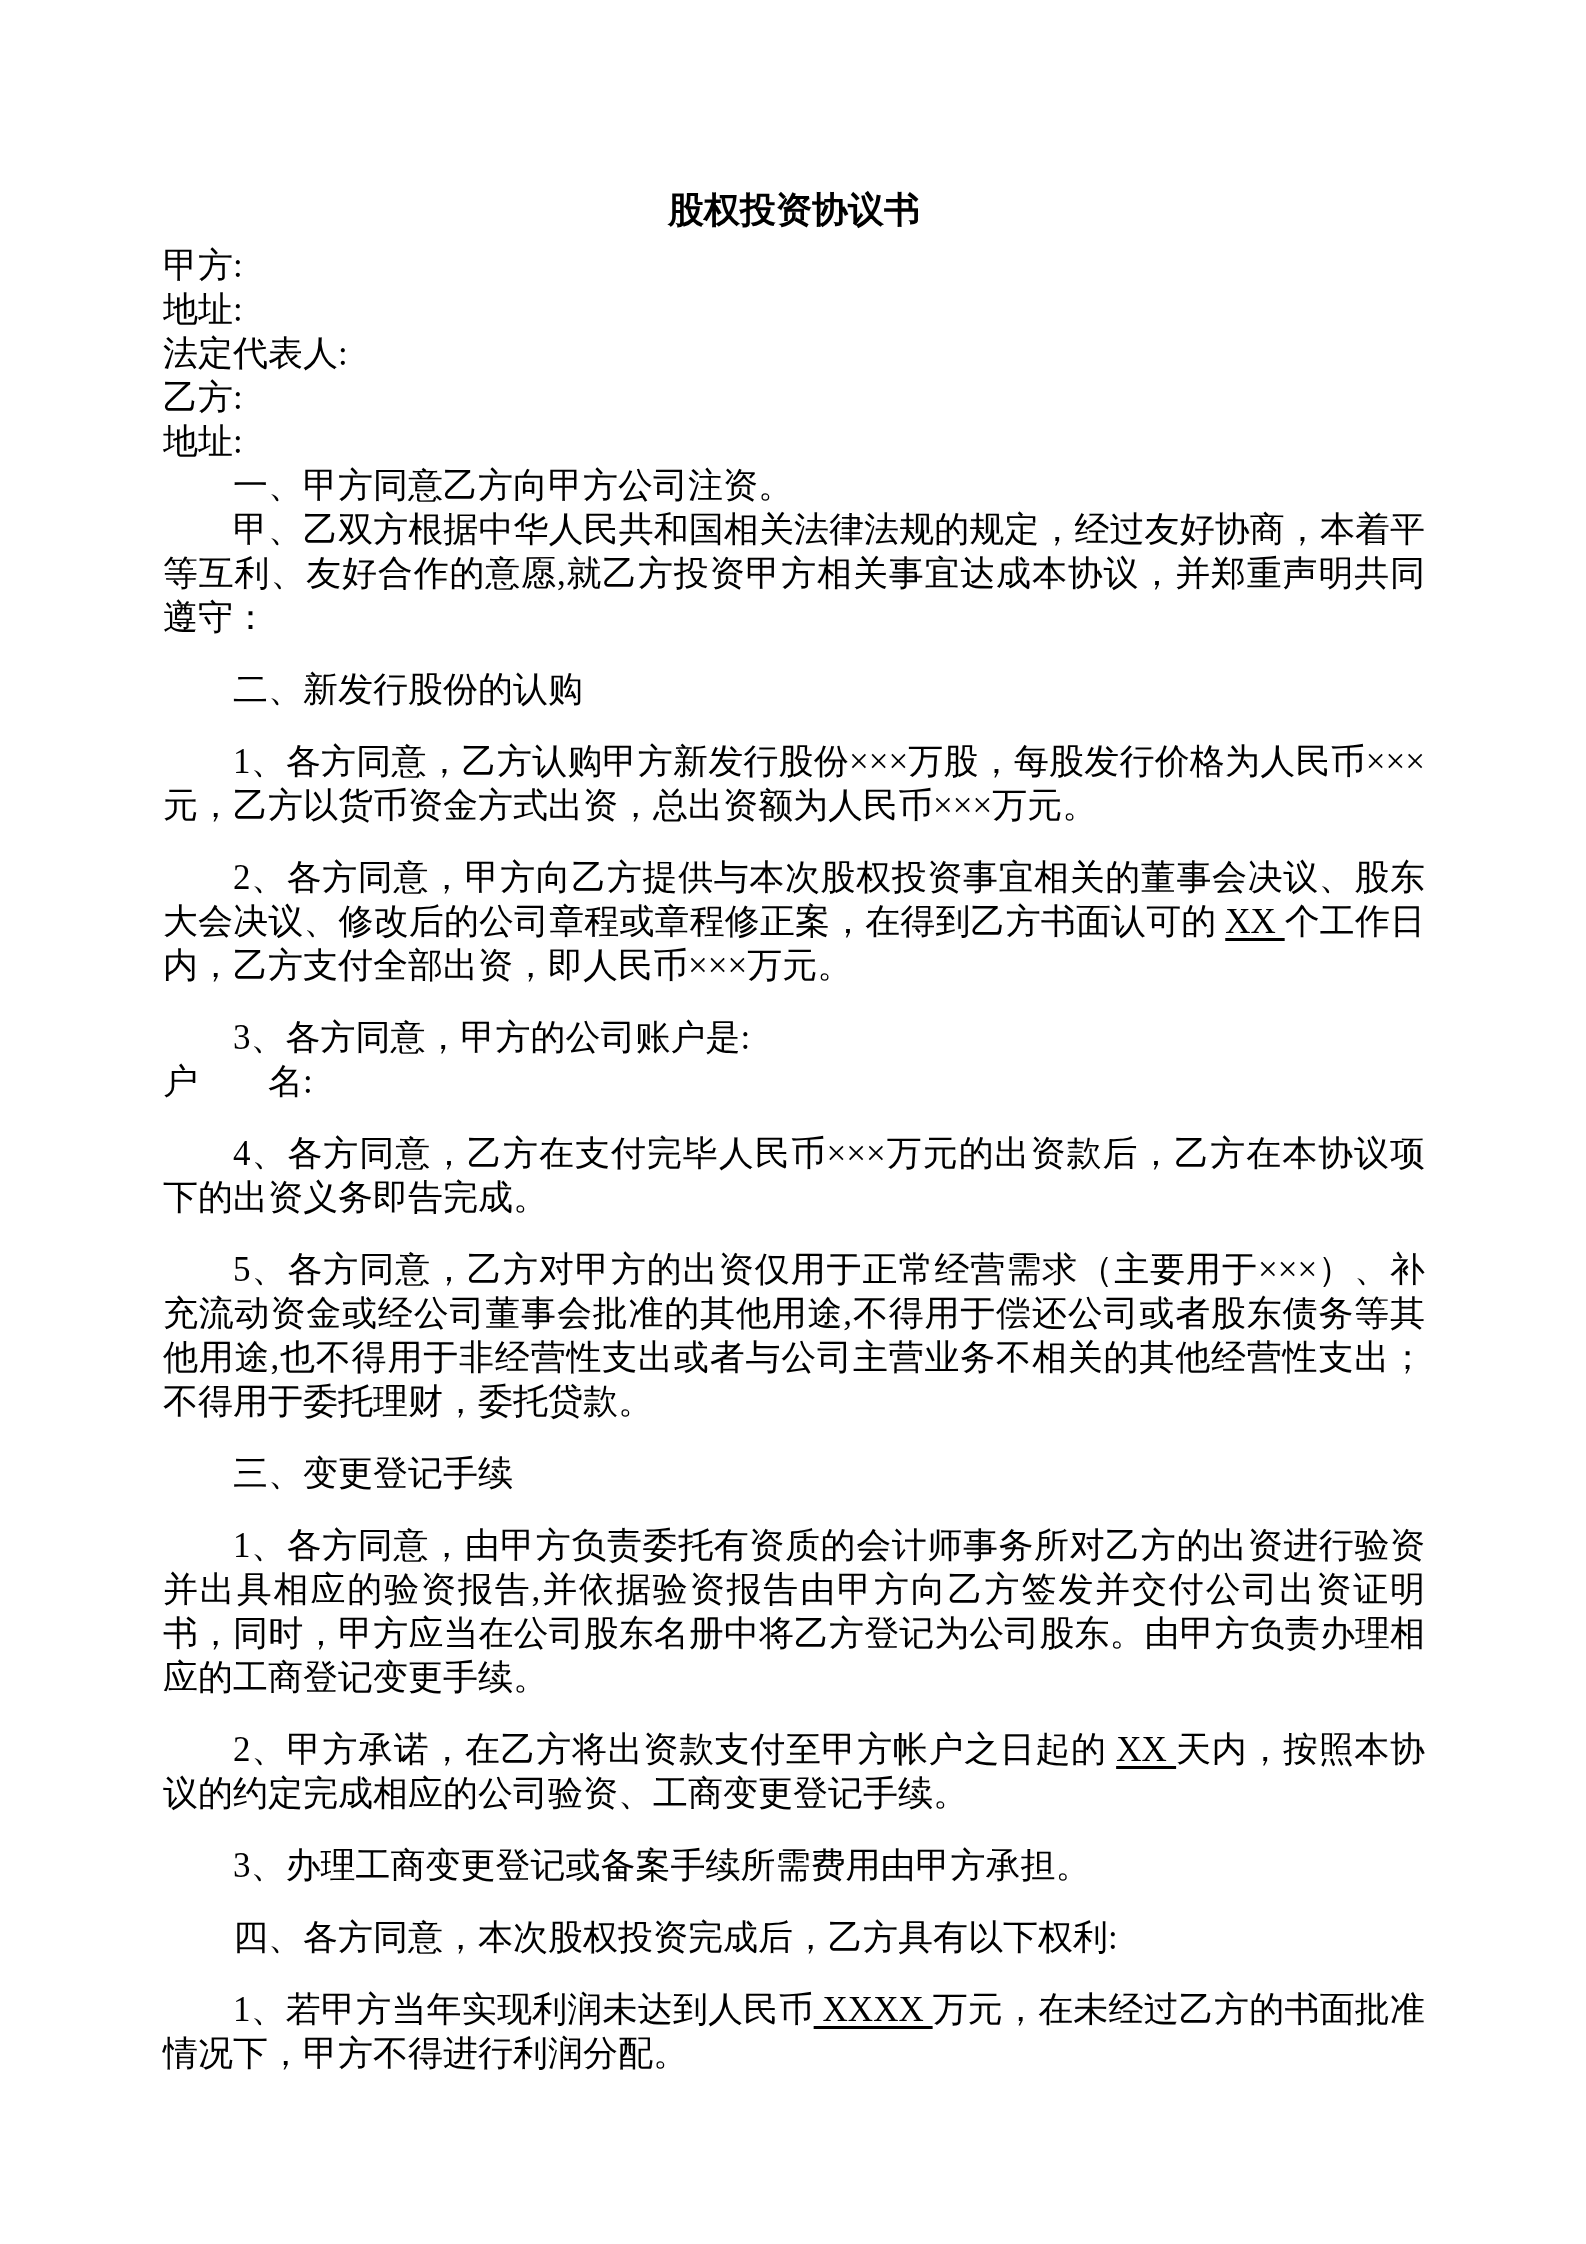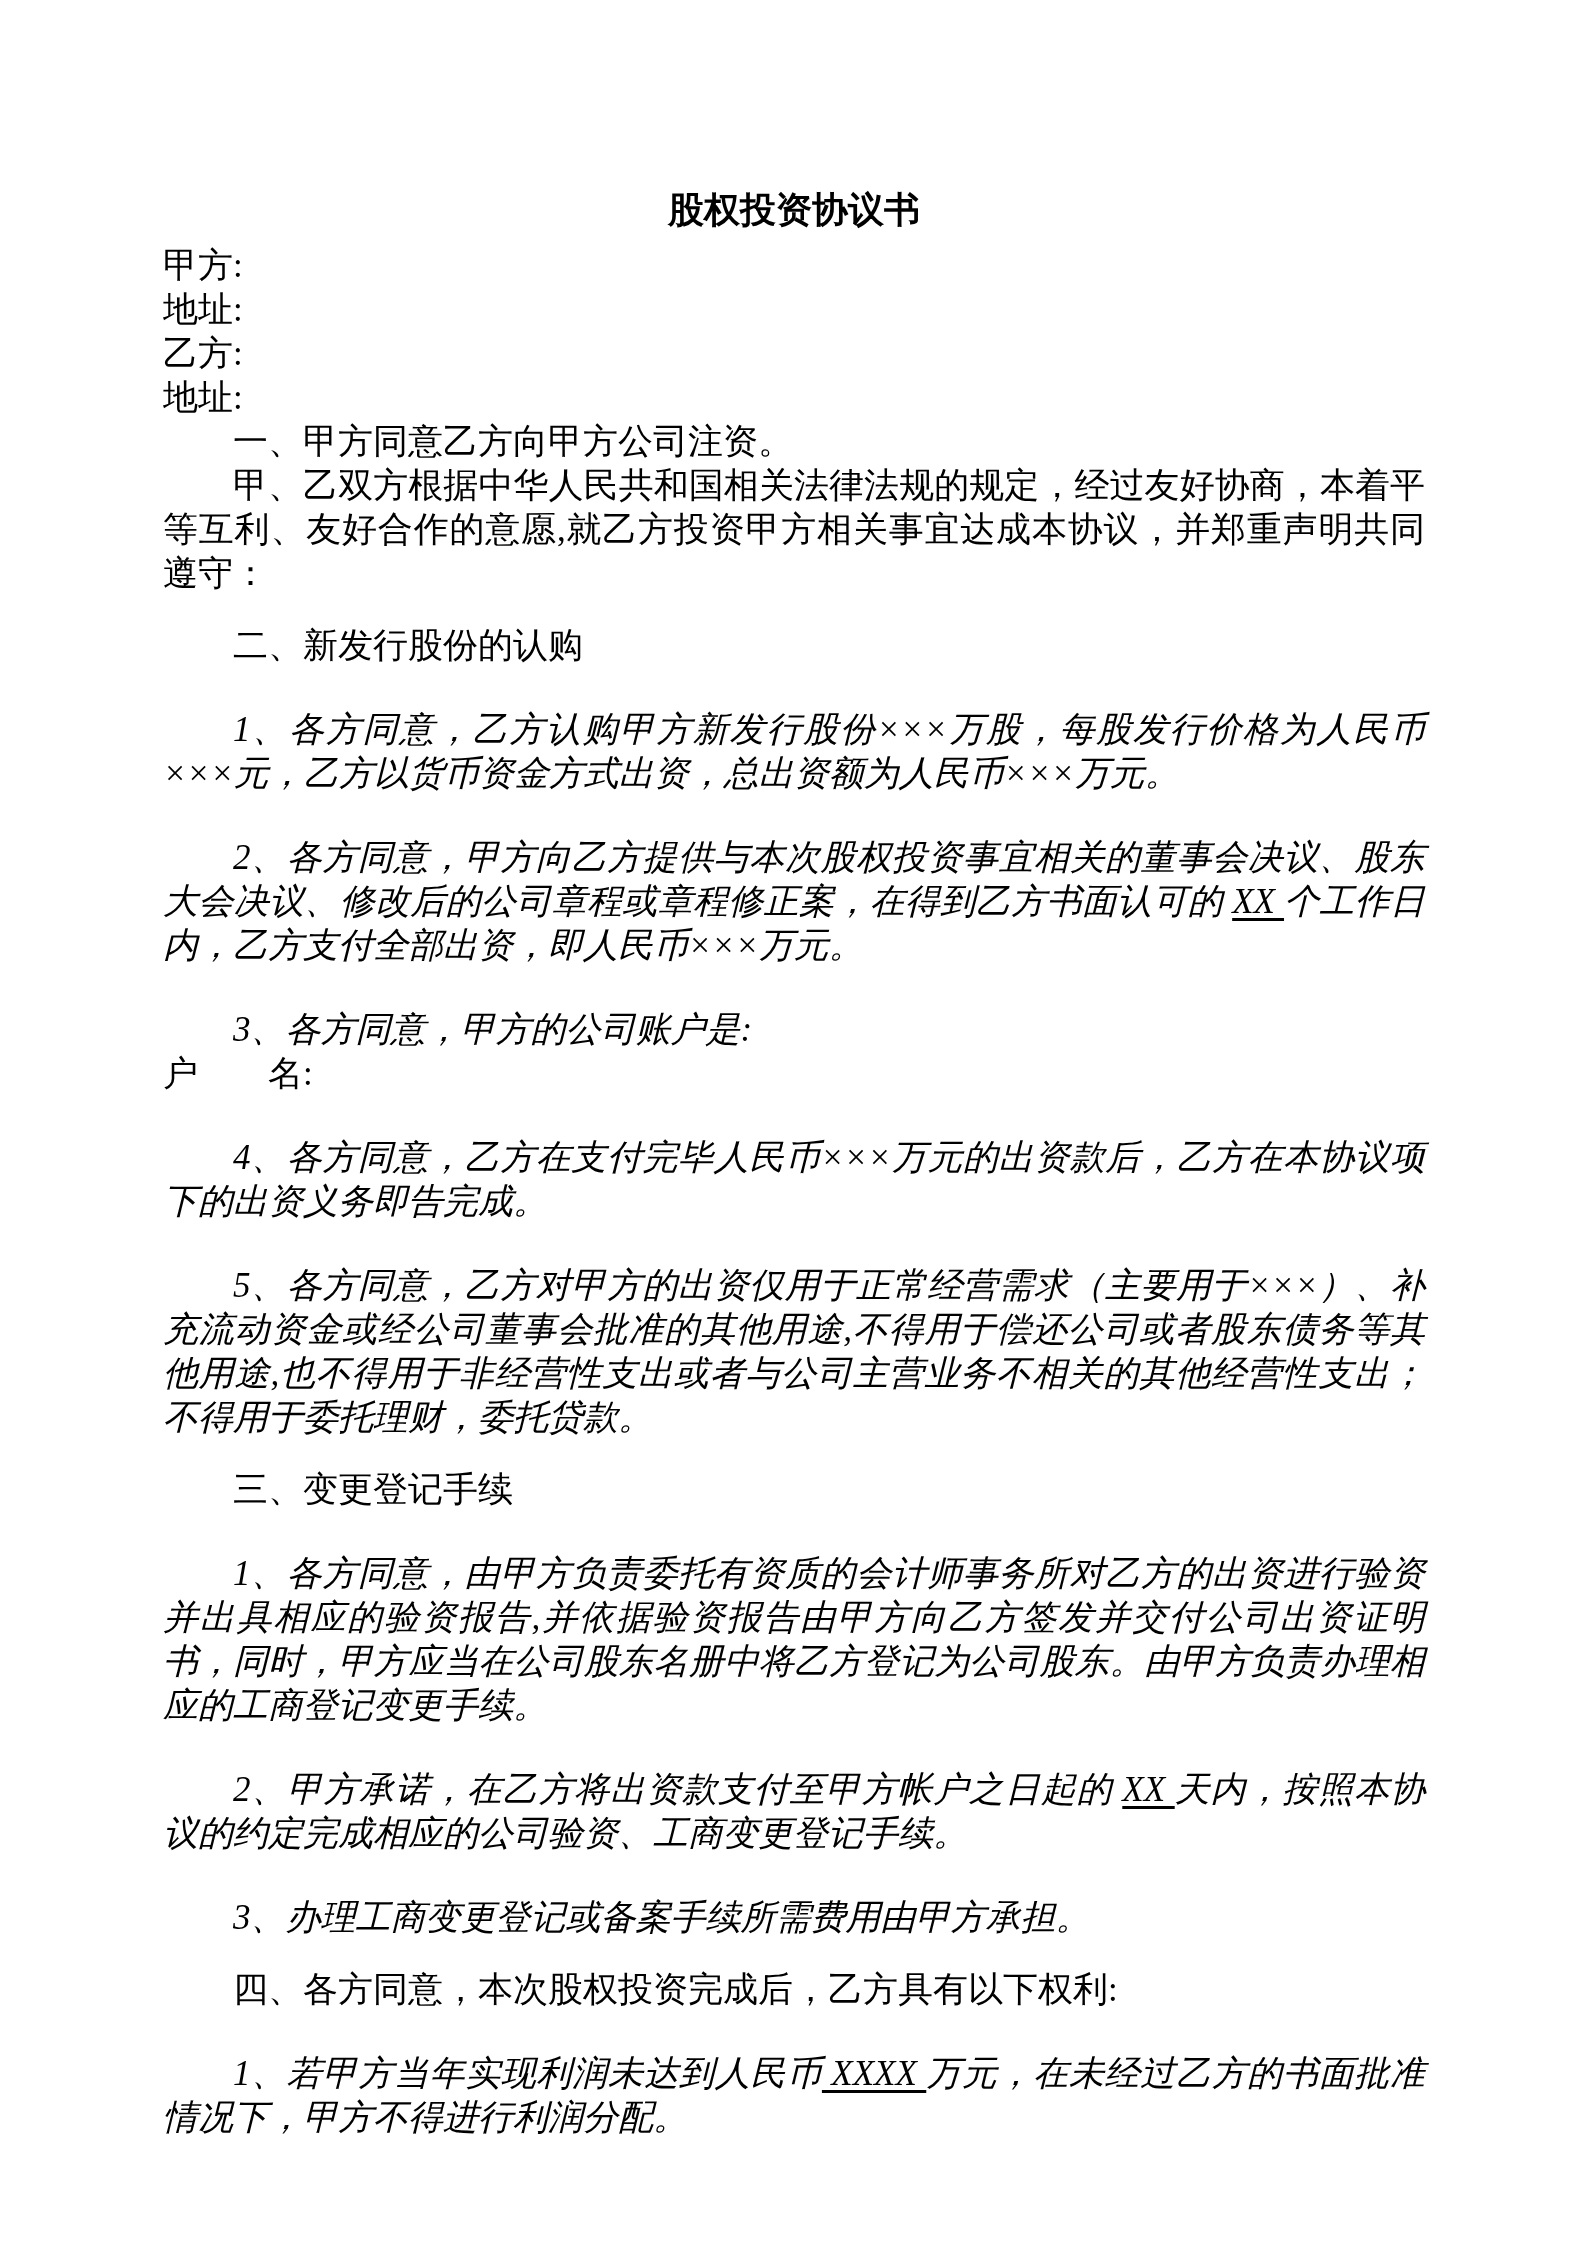--- a/index.html
+++ b/index.html
@@ -25,35 +25,36 @@
   }
   .doc .title {
     font-size: 36px;
     font-weight: bold;
     text-align: center;
     line-height: 48px;
     margin-bottom: 10px;
   }
   .doc .label { text-indent: 0; }
   .doc .para, .doc .para-spaced, .doc .section { text-indent: 2em; }
-  .doc .para-spaced { margin-top: 40px; font-style: italic; }
+  .doc .para-spaced { margin-top: 28px; }
   .doc .section { margin-top: 28px; }
   .doc u {
     text-decoration: underline;
     text-underline-offset: 5px;
   }
 </style>
 </head>
 <body>
 
 <div class="page">
   <div class="doc" id="doc">
       <h1 class="title">股权投资协议书</h1>
       <p class="label">甲方:</p>
       <p class="label">地址:</p>
+      <p class="label">法定代表人:</p>
       <p class="label">乙方:</p>
       <p class="label">地址:</p>
       <p class="para">一、甲方同意乙方向甲方公司注资。</p>
       <p class="para">甲、乙双方根据中华人民共和国相关法律法规的规定，经过友好协商，本着平等互利、友好合作的意愿,就乙方投资甲方相关事宜达成本协议，并郑重声明共同遵守：</p>
       <p class="section">二、新发行股份的认购</p>
       <p class="para-spaced">1、各方同意，乙方认购甲方新发行股份×××万股，每股发行价格为人民币×××元，乙方以货币资金方式出资，总出资额为人民币×××万元。</p>
       <p class="para-spaced"><span>2、各方同意，甲方向乙方提供与本次股权投资事宜相关的董事会决议、股东大会决议、修改后的公司章程或章程修正案，在得到乙方书面认可的 </span><u>XX </u><span>个工作日内，乙方支付全部出资，即人民币×××万元。</span></p>
       <p class="para-spaced">3、各方同意，甲方的公司账户是:</p>
       <p class="label">户　　名:</p>
       <p class="para-spaced">4、各方同意，乙方在支付完毕人民币×××万元的出资款后，乙方在本协议项下的出资义务即告完成。</p>

